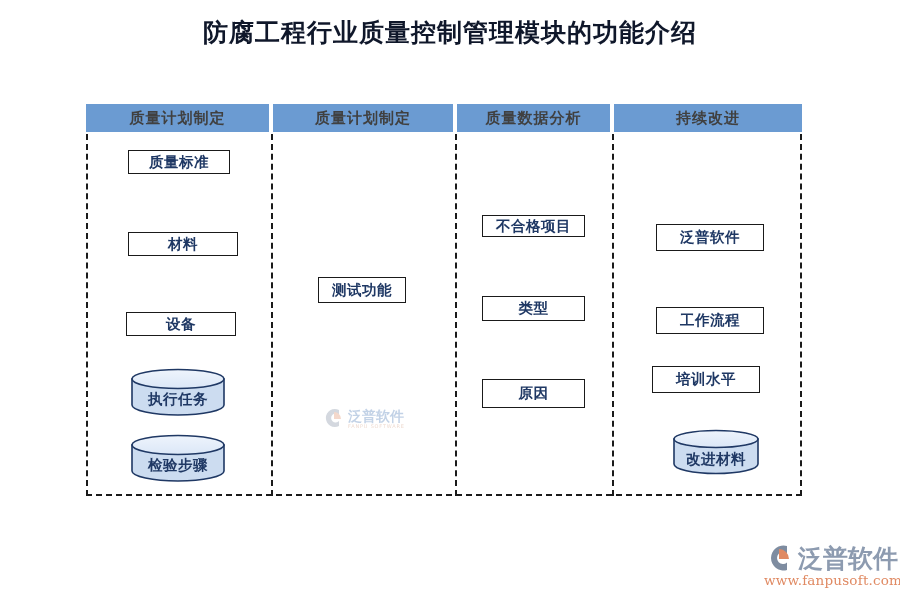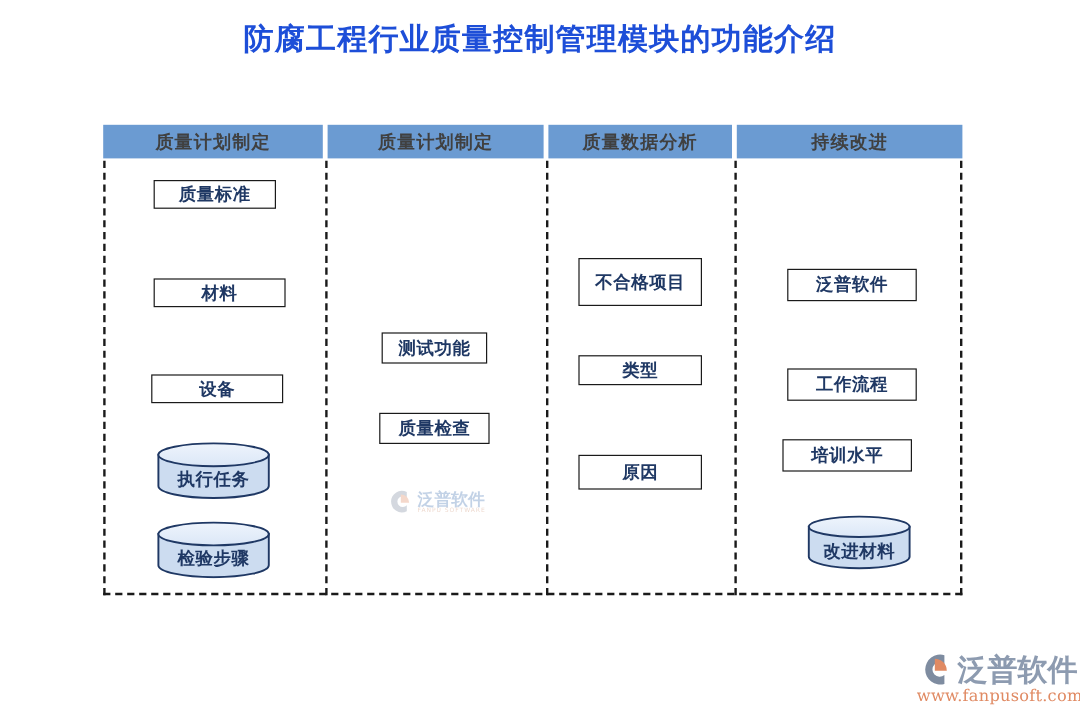--- a/index.html
+++ b/index.html
@@ -18,21 +18,21 @@
   
   #page-title {
     position: absolute;
     left: 0;
     top: 16px;
     width: 900px;
     text-align: center;
     font-family: "DejaVu Serif", "Liberation Serif", serif;
     font-size: 25px;
     font-weight: bold;
-    color: #1d4ed8;
+    color: #0f172a;
     letter-spacing: 1px;
     white-space: nowrap;
   }
 
   
   #diagram {
     position: absolute;
     left: 86px;
     top: 104px;
     width: 716px;
@@ -234,24 +234,23 @@
         </linearGradient>
       </defs>
       <path d="M2,11 L2,37 A46,10 0 0 0 94,37 L94,11 Z" fill="#ccdcf0" stroke="#1f3864" stroke-width="1.6"></path>
       <ellipse cx="48" cy="11" rx="46" ry="9.5" fill="url(#cylTop2)" stroke="#1f3864" stroke-width="1.6"></ellipse>
     </svg>
     <div class="cyl-label">检验步骤</div>
   </div>
 
   <div class="node-rect" style="left:232px; top:173px; width:88px; height:26px;">测试功能</div>
 
-  <div class="node-rect" style="left:230px; top:240px; width:92px; height:26px;">质量检查</div>
-
-
-  <div class="node-rect" style="left:396px; top:111px; width:103px; height:40px;">不合格项目</div>
+
+
+  <div class="node-rect" style="left:396px; top:111px; width:103px; height:22px;">不合格项目</div>
 
   <div class="node-rect" style="left:396px; top:192px; width:103px; height:25px;">类型</div>
 
   <div class="node-rect" style="left:396px; top:275px; width:103px; height:29px;text-align:center;">原因</div>
 
   <div class="node-rect" style="left:570px; top:120px; width:108px; height:27px;">泛普软件</div>
 
   <div class="node-rect" style="left:570px; top:203px; width:108px; height:27px;">工作流程</div>
 
   <div class="node-rect" style="left:566px; top:262px; width:108px; height:27px;">培训水平</div>

